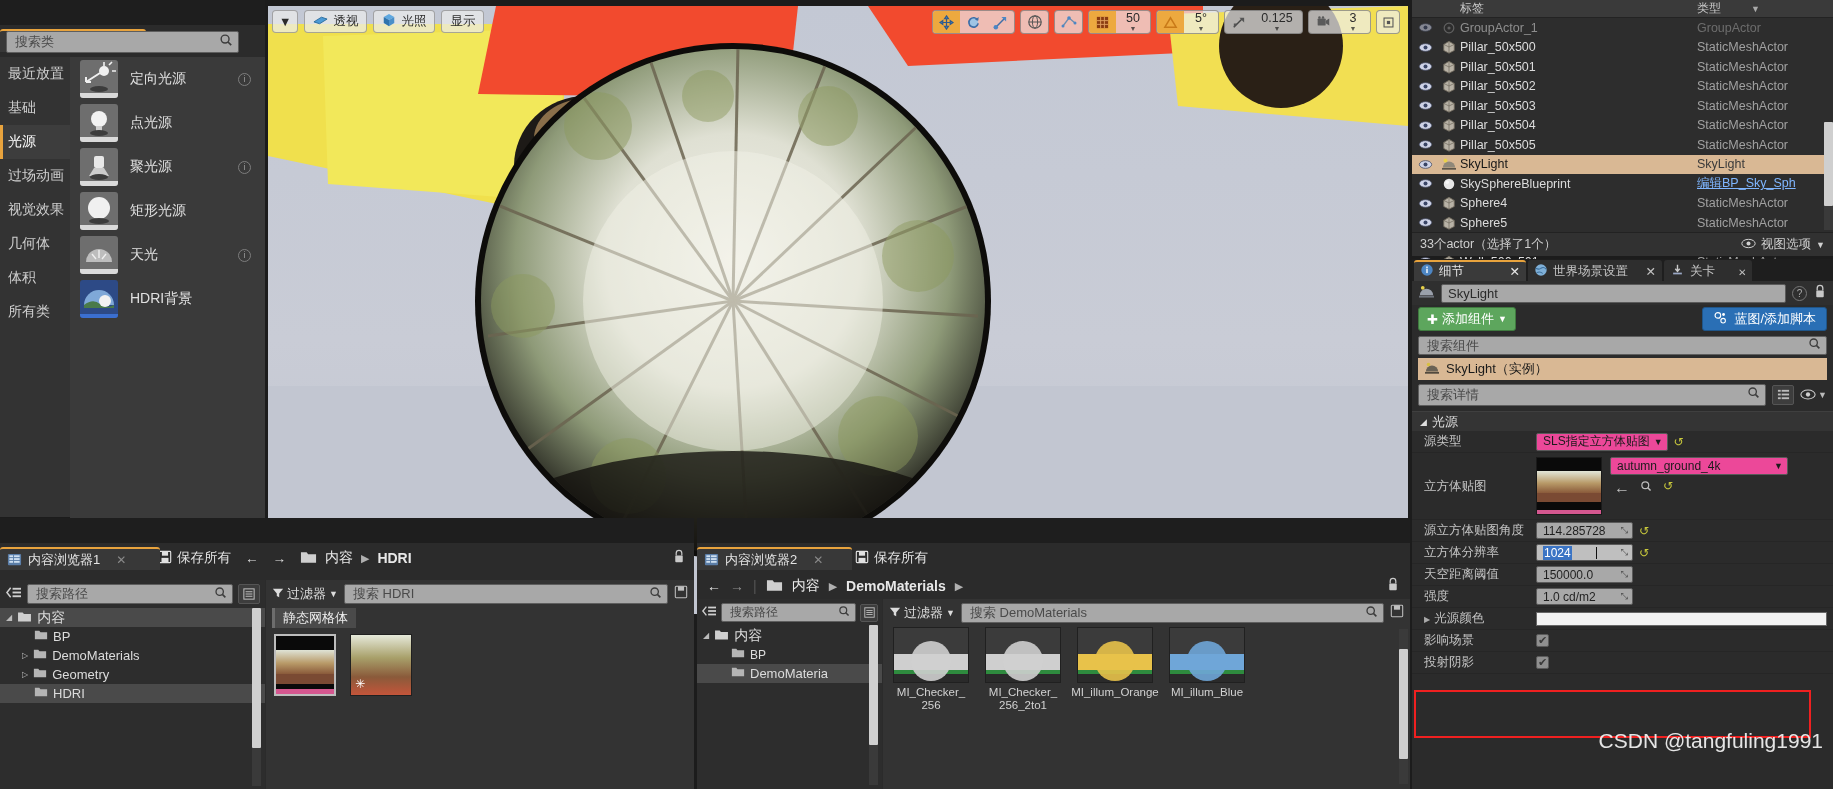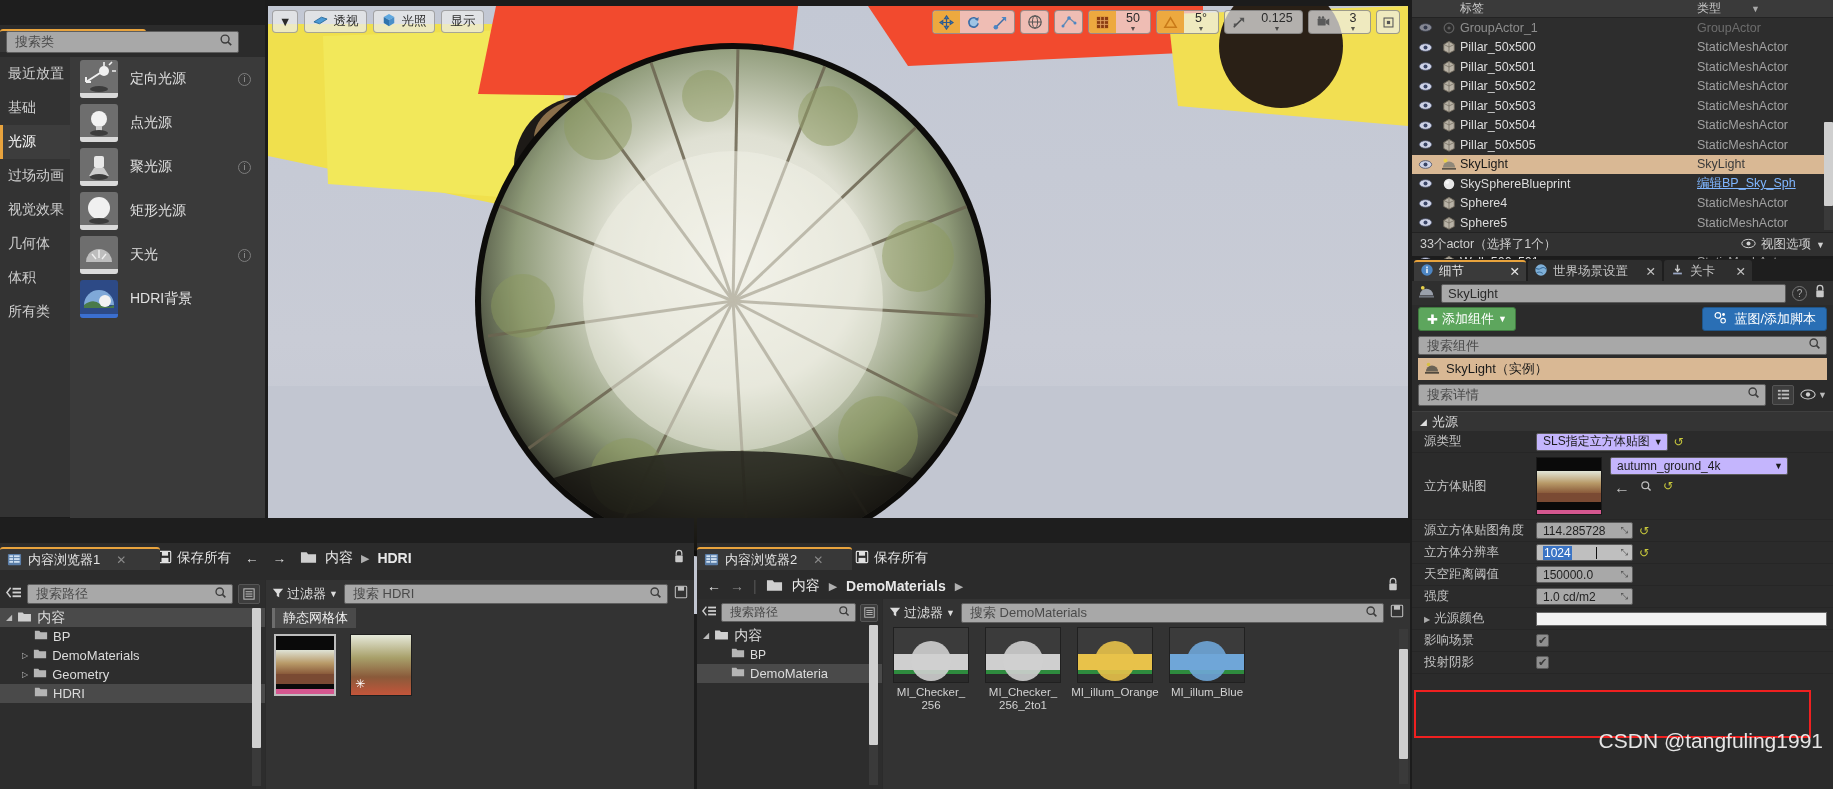--- a/index.html
+++ b/index.html
@@ -118,21 +118,21 @@
               padding-left:8px; font-size:13px; color:#dedede; gap:5px; border-top:1px solid #3f3f3f; }
 
   .prow { display:flex; align-items:center; min-height:22px; border-bottom:1px solid #262626; }
   .plabel { width:124px; padding-left:12px; font-size:12.5px; color:#c4c4c4; flex-shrink:0; }
   .pval { flex:1; display:flex; align-items:center; gap:6px; padding-right:6px; }
   .field { background:#a8a8a8; border:1px solid #5a5a5a; border-radius:2px; height:17px;
            display:flex; align-items:center; padding:0 4px 0 6px; color:#1f1f1f; font-size:12px; }
   .field.num { width:97px; justify-content:space-between; }
   .field.sel-txt { background:#bfbfbf; }
   .field.sel-txt .hl { background:#3b74c4; color:#fff; padding:0 1px; }
-  .dropdown { background:#c4b5fd; border:1px solid #5a5a5a; border-radius:2px; height:18px;
+  .dropdown { background:#ec4899; border:1px solid #5a5a5a; border-radius:2px; height:18px;
               display:flex; align-items:center; padding:0 4px 0 6px; color:#1b1b1b; font-size:12px; gap:4px; }
   .reset { color:#c8c83c; font-size:12px; }
   .cb { width:13px; height:13px; background:#8f8f8f; border:1px solid #5a5a5a; border-radius:2px;
         display:flex; align-items:center; justify-content:center; color:#3a3a3a; font-size:11px; }
   .colorbar { flex:1; height:14px; background:#f2f2f2; border:1px solid #666; }
   #redbox { position:absolute; border:2px solid #f02020; pointer-events:none; }
 
   
   #cb1 { left:0; top:518px; width:694px; height:271px; background:#2b2b2b; }
   #cb1Tabs { width:694px; }
@@ -727,21 +727,21 @@
           <span class="x" style="margin-left:auto">✕</span>
         </div>
         <div class="dtab inactive" style="left: 116px; width: 134px;">
           <span><svg width="14" height="14" viewBox="0 0 16 16">
               <circle cx="8" cy="8" r="6.5" fill="#7fb0d8"></circle>
               <path d="M2 6 q4 2 6 0 q3 -2 6 1 M3 11 q4 -2 7 1" stroke="#3c6f9c" stroke-width="1.2" fill="none"></path>
             </svg></span>
           <span>世界场景设置</span>
           <span class="x" style="margin-left:auto">✕</span>
         </div>
-        <div class="dtab inactive" style="left: 252px; width: 88px;">
+        <div class="dtab inactive" style="left: 252px; width: 88px; font-family: Liberation Mono, monospace;">
           <span><svg width="15" height="14" viewBox="0 0 16 16">
               <path d="M8 2 L8 9 M5.5 6.5 L8 9.6 L10.5 6.5" stroke="#c8c8c8" stroke-width="1.6" fill="none"></path>
               <path d="M3 11 h10 v2 h-10 z" fill="#9aa7c4"></path>
             </svg></span>
           <span>关卡</span>
           <span class="x" style="margin-left:auto">✕</span>
         </div>
       </div>
 
     <div id="dtName">

